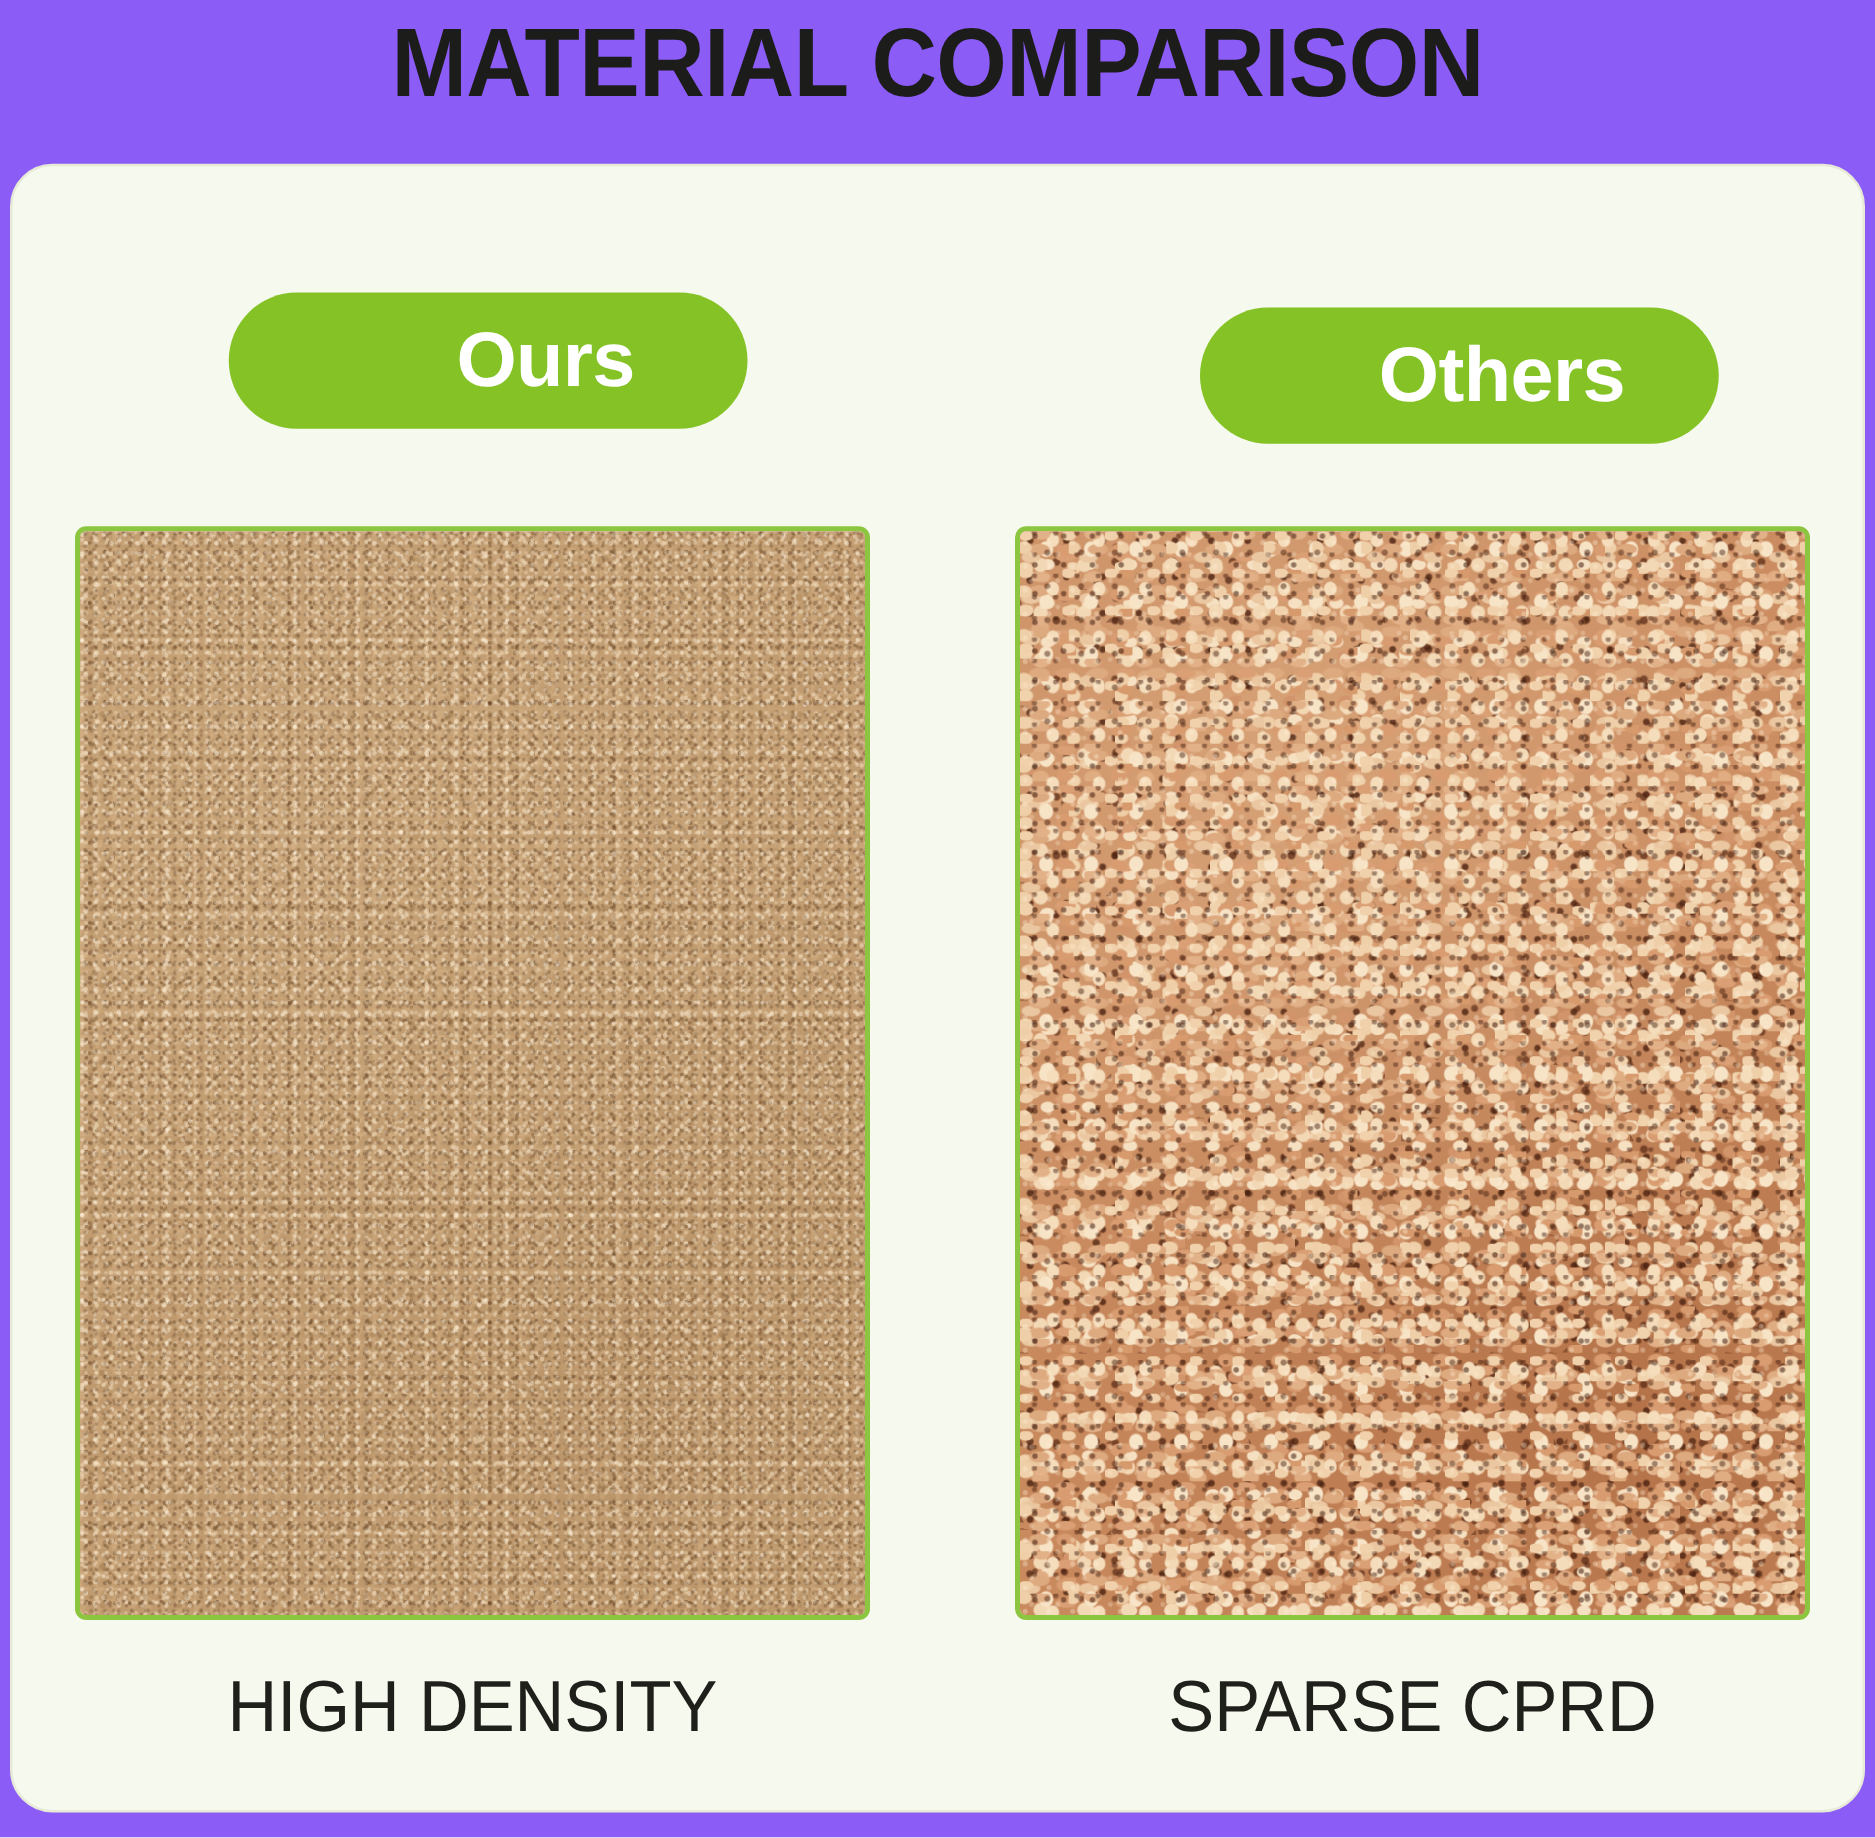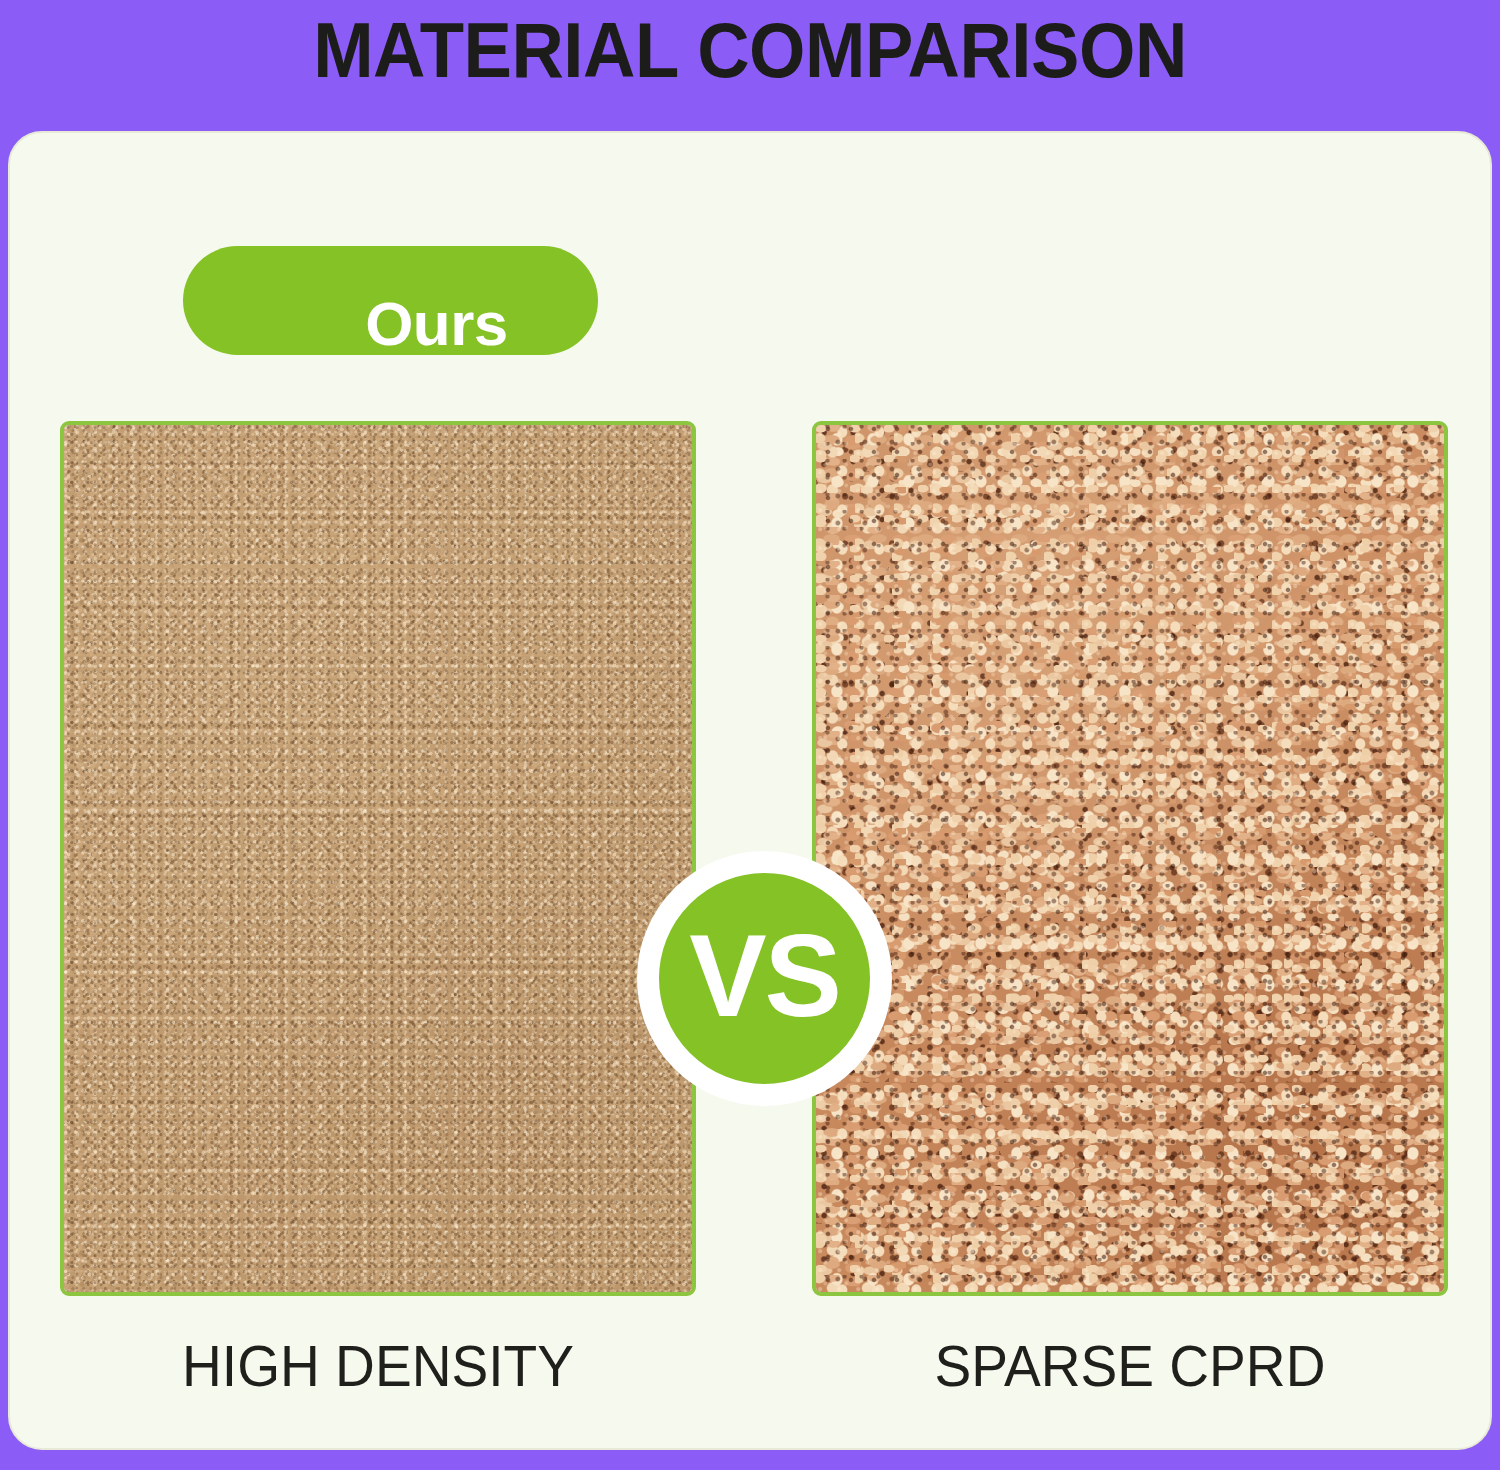--- a/index.html
+++ b/index.html
@@ -58,21 +58,21 @@
   .pill {
     position: absolute;
     height: 109px;
     background: #84c225;
     border-radius: 56px;
     display: flex;
     align-items: center;
     justify-content: center;
     box-sizing: border-box;
   }
-  .pill-ours   { left: 173px; top: 113px; width: 415px; padding-left: 92px; align-items: flex-end; }
+  .pill-ours   { left: 173px; top: 101px; width: 415px; padding-left: 92px; }
   .pill-others { left: 950px; top: 113px; width: 415px; padding-left: 68px; }
 
   .pill-label {
     color: #ffffff;
     font-size: 62px;
     line-height: 62px;
     font-weight: bold;
     letter-spacing: -0.5px;
     white-space: nowrap;
   }
@@ -247,25 +247,25 @@
     <div class="pill pill-ours">
       <span class="pill-label">Ours</span>
     </div>
 
     <div class="panel panel-left">
       <div class="tex tex-dense"></div>
     </div>
 
     <div class="caption caption-left">HIGH DENSITY</div>
 
+    <div class="pill pill-others">
+      <span class="pill-label">Others</span>
+    </div>
 
     <div class="panel panel-right">
       <div class="tex tex-sparse"></div>
     </div>
 
     <div class="caption caption-right">SPARSE CPRD</div>
 
-    <div class="vs-badge">
-      <span class="vs-text">VS</span>
-    </div>
 
   </div>
 </div>
 
 </body></html>

